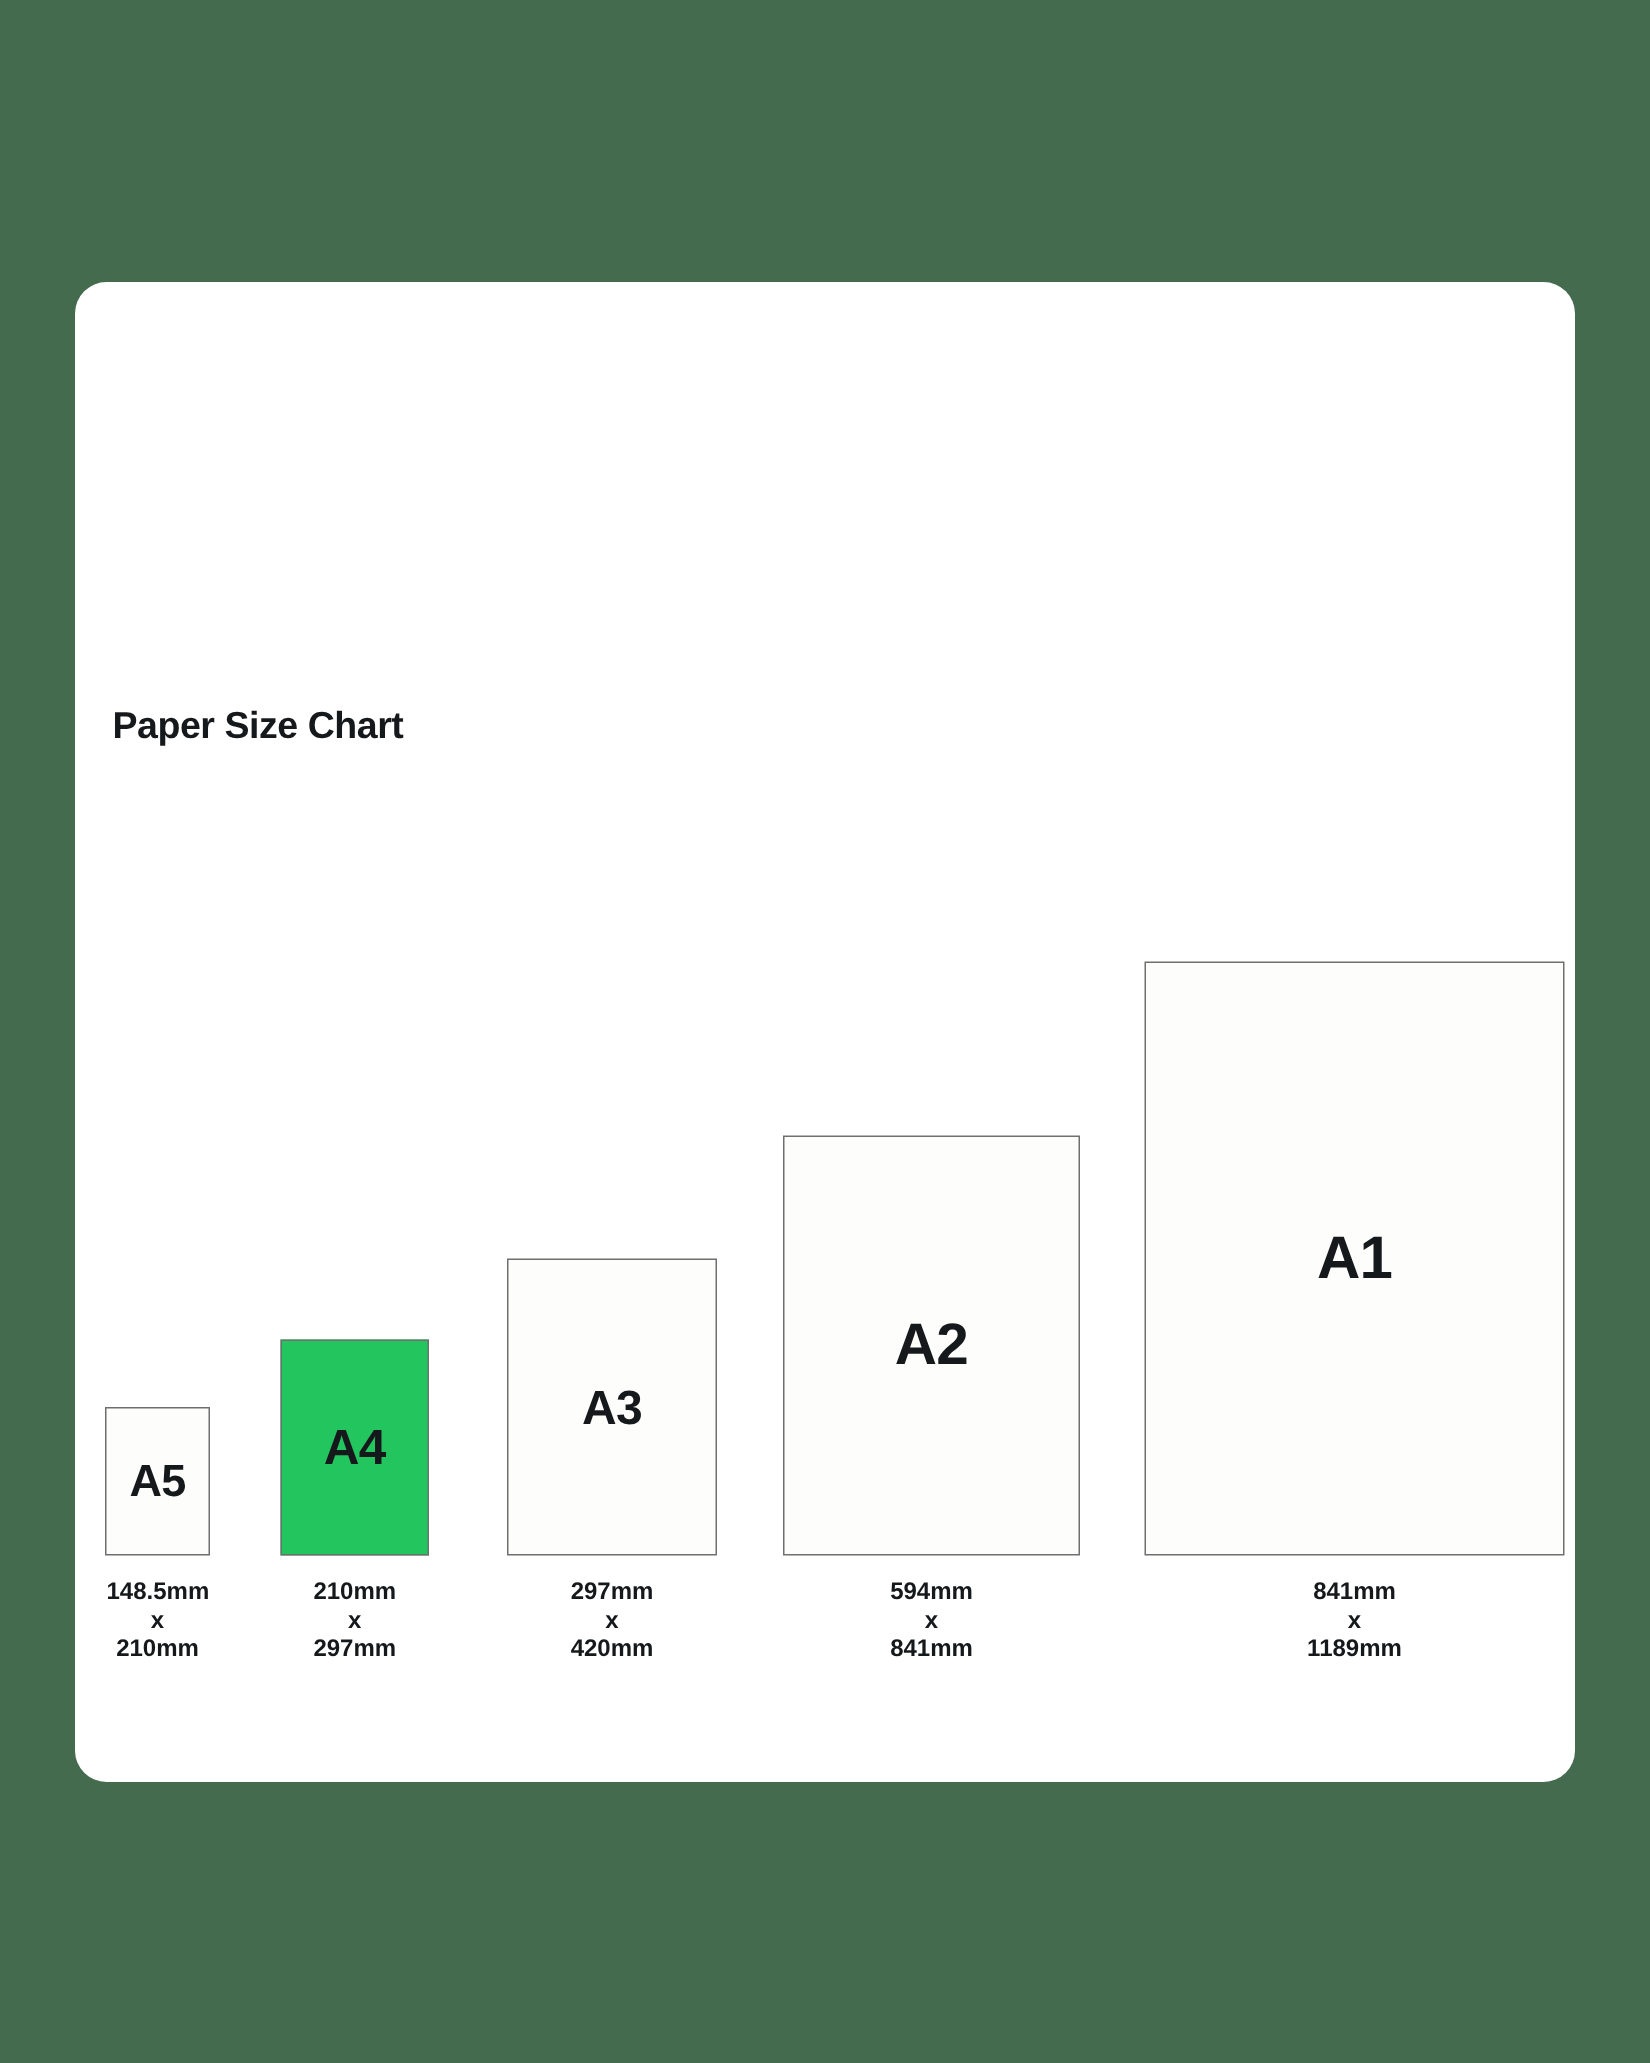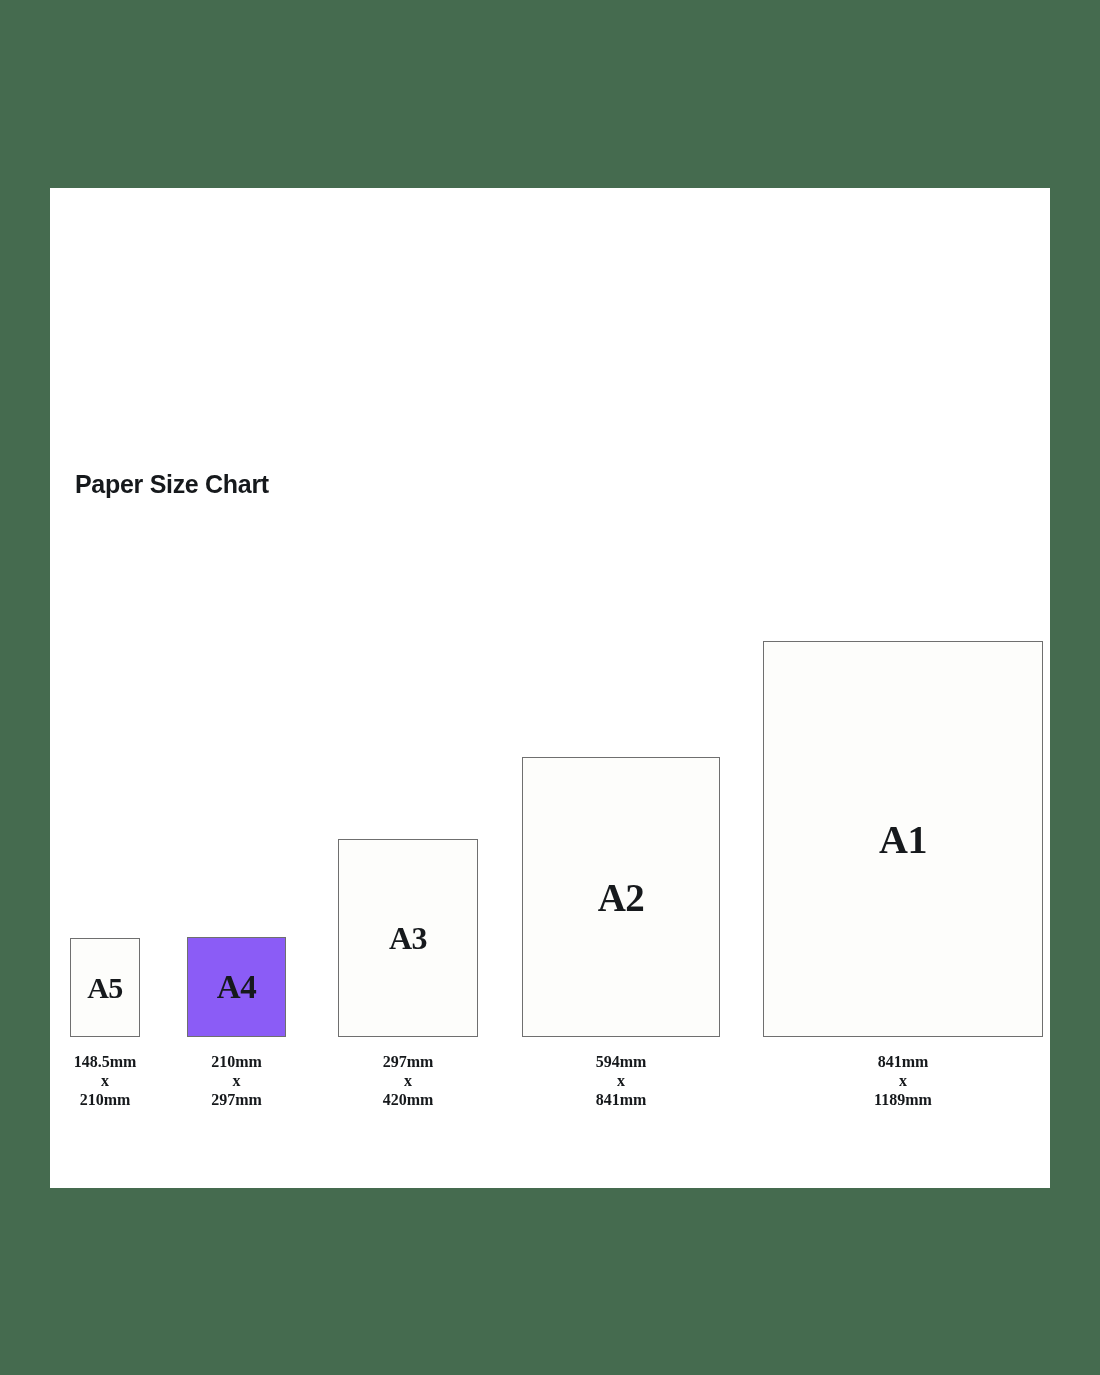--- a/index.html
+++ b/index.html
@@ -13,41 +13,41 @@
     font-family: "Liberation Sans", sans-serif;
     overflow: hidden;
   }
   .canvas {
     position: absolute;
     left: 50px;
     top: 188px;
     width: 1000px;
     height: 1000px;
     background: #ffffff;
+    border-radius: 21px;
   }
   .chart-title {
     position: absolute;
     left: 25px;
     top: 282px;
     font-size: 25px;
     font-weight: bold;
     color: #16191c;
     letter-spacing: -0.3px;
   }
   .sheets {
     position: absolute;
     left: 0;
     top: 0;
     width: 1000px;
     height: 1000px;
   }
   .sheet-group {
     position: absolute;
     bottom: 151px;
-    font-family: Liberation Serif, serif;
   }
   .sheet-box {
     position: absolute;
     bottom: 0;
     left: 0;
     background: #fdfdfb;
     border: 1px solid #6f6f6f;
     box-sizing: border-box;
     display: flex;
     align-items: center;
@@ -85,21 +85,21 @@
     <div class="sheet-group" id="g0" style="left: 20px; width: 58px; height: 99px;">
       <div class="sheet-box" id="b0" style="width: 70px; height: 99px; background: rgb(253, 253, 251); border-color: rgb(111, 111, 111);">
         <span class="sheet-label" style="font-size: 30px; color: rgb(22, 25, 28);">A5</span>
         <span class="sheet-dims">148.5mm
 x
 210mm</span>
       </div>
     </div>
 
     <div class="sheet-group" id="g1" style="left: 137px; width: 99px; height: 140px;">
-      <div class="sheet-box" id="b1" style="width: 99px; height: 100px; background: #8b5cf6; border-color: rgb(111, 111, 111);">
+      <div class="sheet-box" id="b1" style="width: 99px; height: 144px; background: #22c55e; border-color: rgb(111, 111, 111);">
         <span class="sheet-label" style="font-size: 33px; color: rgb(22, 25, 28);">A4</span>
         <span class="sheet-dims">210mm
 x
 297mm</span>
       </div>
     </div>
 
     <div class="sheet-group" id="g2" style="left: 288px; width: 140px; height: 198px;">
       <div class="sheet-box" id="b2" style="width: 140px; height: 198px; background: rgb(253, 253, 251); border-color: rgb(111, 111, 111);">
         <span class="sheet-label" style="font-size: 32px; color: rgb(22, 25, 28);">A3</span>

